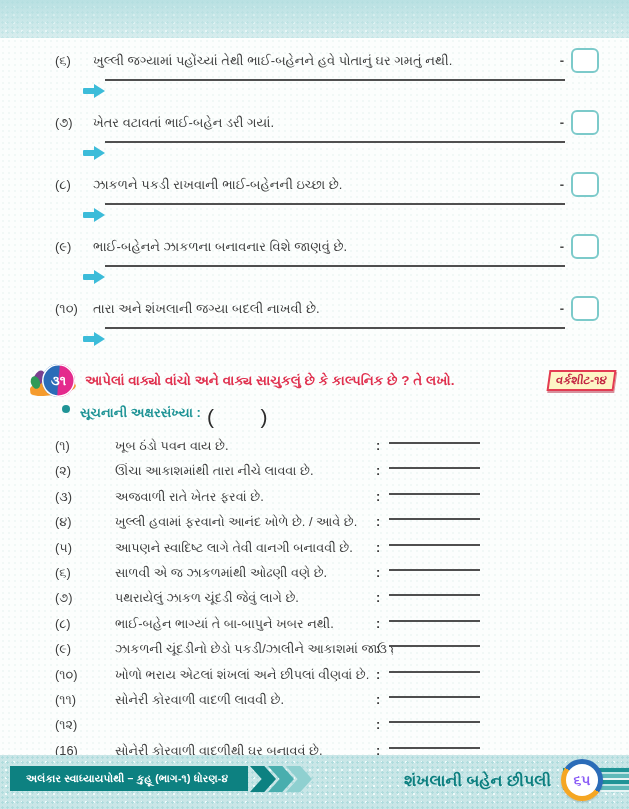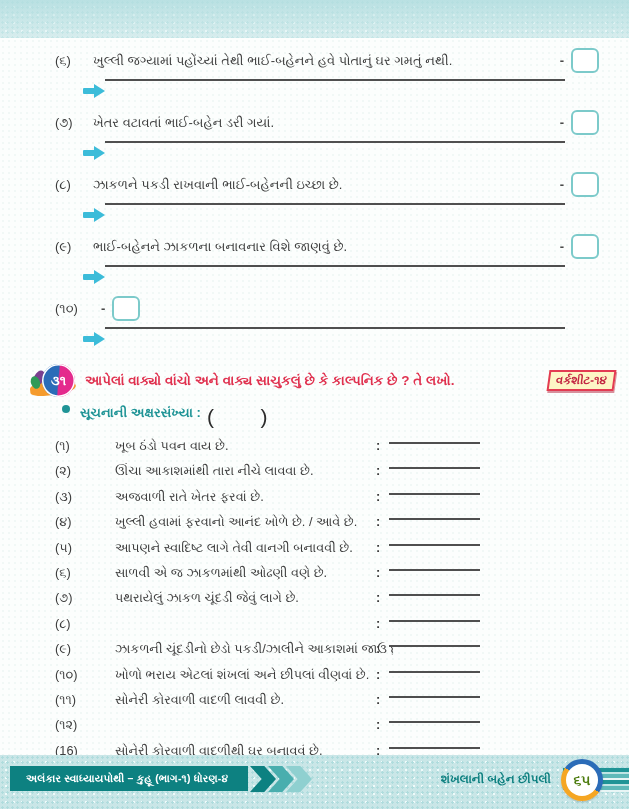--- a/index.html
+++ b/index.html
@@ -72,28 +72,28 @@
 
   
   .f-banner{position:absolute;left:10px;top:11px;background:#0d8181;color:#ffffff;
     font-size:10.5px;font-weight:bold;padding:6px 20px 6px 16px;letter-spacing:.2px;}
   .chevs{position:absolute;left:258px;top:11px;display:flex;}
   .chev{width:26px;height:26px;margin-left:-8px;
     clip-path:polygon(0 0,55% 0,100% 50%,55% 100%,0 100%,45% 50%);}
   .chev.c1{background:#0d8181;}
   .chev.c2{background:#49aeae;}
   .chev.c3{background:#8fd0d0;}
-  .f-right-text{position:absolute;right:78px;top:17px;color:#0c7f7f;font-weight:bold;font-size:12px;}
+  .f-right-text{position:absolute;right:78px;top:17px;color:#0c7f7f;font-weight:bold;font-size:16px;}
   .f-stripes{position:absolute;right:0;top:13px;width:66px;height:24px;
     background:repeating-linear-gradient(#1f9496 0 4px,#bfe4e4 4px 6px,#5fb9b9 6px 10px,#e8f5f5 10px 12px);}
   .f-badge{position:absolute;right:26px;top:4px;width:42px;height:42px;border-radius:50%;
     background:conic-gradient(#2b6cb8 0 35%,#f5a623 35% 85%,#2b6cb8 85% 100%);
     display:flex;align-items:center;justify-content:center;box-shadow:0 1px 2px #00000033;}
   .f-badge .inner{width:32px;height:32px;border-radius:50%;background:#ffffff;
-    color:#4d7c0f;font-weight:bold;font-size:14px;display:flex;align-items:center;justify-content:center;}
+    color:#8b5cf6;font-weight:bold;font-size:14px;display:flex;align-items:center;justify-content:center;}
 </style>
 </head>
 <body>
 
 <div class="top-band texture">
     <div class="fade"></div>
   </div>
 
 <div class="content">
 
@@ -159,20 +159,21 @@
             <span class="shaft"></span>
             <span class="head"></span>
           </span>
           <span class="line"></span>
         </div>
       </div>
 
       <div class="fb-block">
         <div class="fb-sent">
           <span class="fb-num">(૧૦)</span>
+          <span class="fb-text">તારા અને શંખલાની જગ્યા બદલી નાખવી છે.</span>
           <span class="fb-dash">-</span>
           <span class="ansbox"></span>
         </div>
         <div class="fb-ans">
           <span class="arrow">
             <span class="shaft"></span>
             <span class="head"></span>
           </span>
           <span class="line"></span>
         </div>
@@ -242,20 +243,21 @@
 
       <div class="list-row">
         <span class="l-num">(૭)</span>
         <span class="l-text">પથરાયેલું ઝાકળ ચૂંદડી જેવું લાગે છે.</span>
         <span class="l-colon">:</span>
         <span class="l-line"></span>
       </div>
 
       <div class="list-row">
         <span class="l-num">(૮)</span>
+        <span class="l-text">ભાઈ-બહેન ભાગ્યાં તે બા-બાપુને ખબર નથી.</span>
         <span class="l-colon">:</span>
         <span class="l-line"></span>
       </div>
 
       <div class="list-row">
         <span class="l-num">(૯)</span>
         <span class="l-text">ઝાકળની ચૂંદડીનો છેડો પકડી/ઝાલીને આકાશમાં જાઉં છું.</span>
         <span class="l-colon">:</span>
         <span class="l-line"></span>
       </div>

